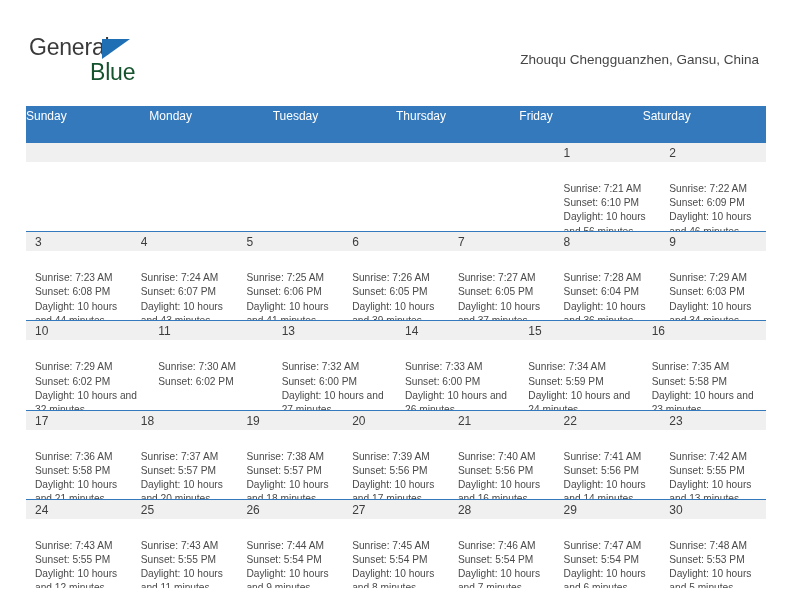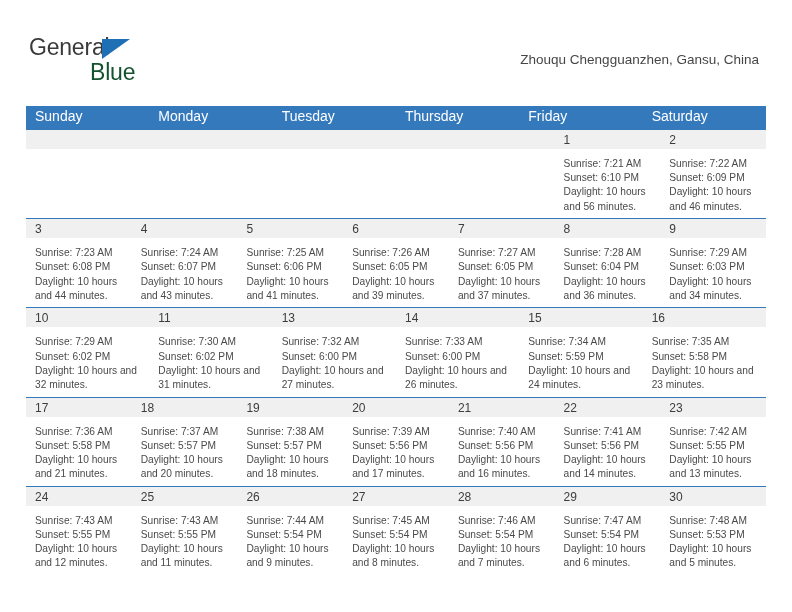--- a/index.html
+++ b/index.html
@@ -104,24 +104,23 @@
   }
 
   .weekday-row {
     display: flex;
     width: 100%;
     background: #3579bd;
   }
 
   .weekday {
     flex: 1 1 0;
-    height: 23px;
+    height: 36px;
     line-height: 21px;
-    padding-left: 9px;
-    font-size: 14px;
+    font-size: 12px;
     color: #ffffff;
     font-weight: 400;
     overflow: hidden;
     white-space: nowrap;
   }
 
   .week-row {
     display: flex;
     width: 100%;
     height: 89.2px;
@@ -146,21 +145,21 @@
   }
 
   .daynum {
     font-size: 12px;
     line-height: 19px;
     color: #3d3d3d;
     font-weight: 400;
   }
 
   .day-info {
-    padding: 8px 6px 0 9px;
+    padding: 20px 6px 0 9px;
     font-size: 10.2px;
     line-height: 14.2px;
     color: #4a4a4a;
   }
 
   .day-info div {
     white-space: nowrap;
   }
 
   .day-info .wrap {
@@ -296,21 +295,20 @@
               <div>Sunrise: 7:29 AM</div>
               <div>Sunset: 6:02 PM</div>
               <div class="wrap">Daylight: 10 hours and 32 minutes.</div>
             </div>
           </div>
           <div class="day-cell">
             <div class="daynum-band"><span class="daynum">11</span></div>
             <div class="day-info">
               <div>Sunrise: 7:30 AM</div>
               <div>Sunset: 6:02 PM</div>
-              <div class="wrap">Daylight: 10 hours and 31 minutes.</div>
             </div>
           </div>
           <div class="day-cell">
             <div class="daynum-band"><span class="daynum">13</span></div>
             <div class="day-info">
               <div>Sunrise: 7:32 AM</div>
               <div>Sunset: 6:00 PM</div>
               <div class="wrap">Daylight: 10 hours and 27 minutes.</div>
             </div>
           </div>

